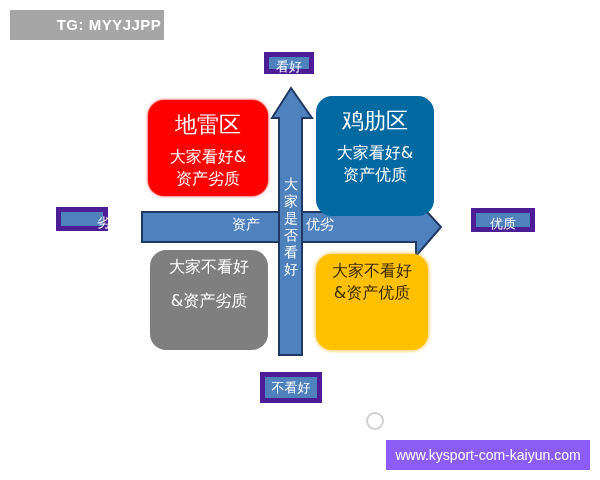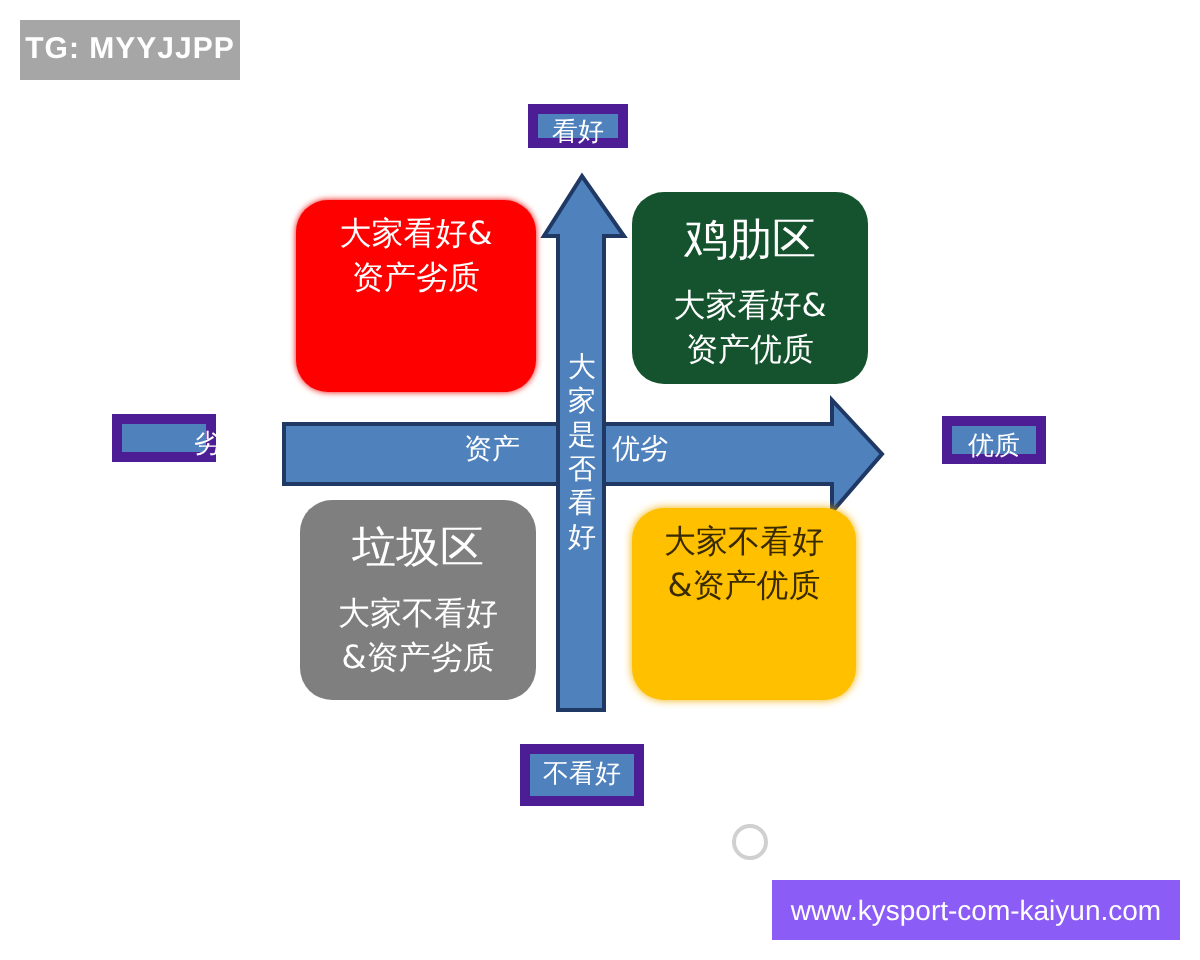--- a/index.html
+++ b/index.html
@@ -1,27 +1,27 @@
 <!DOCTYPE html>
 <html><head>
 <meta charset="utf-8">
 <style>
   html, body { margin:0; padding:0; }
   body { width:600px; height:480px; background:#ffffff; position:relative; overflow:hidden;
          font-family:"DejaVu Sans","Liberation Sans",sans-serif; }
   .abs { position:absolute; }
   .tag-badge { left:10px; top:10px; width:110px; height:30px; background:#a6a6a6; color:#fff;
                font-family:"Liberation Sans",sans-serif; font-weight:bold; font-size:15px;
-               line-height:30px; text-align:center; letter-spacing:0.5px; }
+               line-height:30px; text-align:center; letter-spacing:0.5px;padding-left:44px; }
   .axis-label { background:#4f81bd; color:#fff; font-size:13px; text-align:center; border:5px solid #4c1d95; box-sizing:border-box; }
   .quad { border-radius:16px; color:#fff; text-align:center; box-sizing:border-box; }
   .quad .title { font-size:22px; margin-top:10px; line-height:30px; }
   .quad .desc { font-size:16px; line-height:22px; margin-top:6px; }
   .q-mine { left:148px; top:100px; width:120px; height:96px; background:#ff0000; box-shadow:0 0 3px #e00; }
-  .q-rib { left:316px; top:96px; width:118px; height:96px; background:#14532d; }
+  .q-rib { left:316px; top:96px; width:118px; height:120px; background:#0369a1; }
   .q-junk { left:150px; top:250px; width:118px; height:100px; background:#7f7f7f; }
   .q-gold { left:316px; top:254px; width:112px; height:96px; background:#ffc000; color:#3a2a00; box-shadow:0 0 4px #f0b000; }
   .q-gold .title, .q-gold .desc { color:#3a2a00; }
   .arrow-text { color:#fff; font-size:14px; }
   .watermark { left:366px; top:410px; color:#d0d0d0; font-size:16px; }
   .url-badge { left:386px; top:440px; width:204px; height:30px; background:#8b5cf6; color:#fff;
                font-family:"Liberation Sans",sans-serif; font-size:14px; line-height:30px; text-align:center; }
 </style>
 </head>
 <body>
@@ -31,49 +31,49 @@
 <svg class="abs" style="left:0;top:0" width="600" height="480">
 
   <polygon points="142,212 416,212 416,200 441,227 416,256 416,242 142,242" fill="#4f81bd" stroke="#1f3864" stroke-width="2"></polygon>
 
   <polygon points="279,355 279,118 272,118 291,88 312,118 302,118 302,355" fill="#4f81bd" stroke="#1f3864" stroke-width="2"></polygon>
 </svg>
 
 <div class="abs axis-label" style="left:264px;top:52px;width:50px;height:22px;line-height:20px;">看好</div>
 <div class="abs axis-label" style="left:260px;top:372px;width:62px;height:31px;line-height:22px;">不看好</div>
 <div class="abs axis-label" style="left:56px;top:207px;width:52px;height:24px;line-height:22px;padding-left:36px;">劣质</div>
-<div class="abs axis-label" style="left:471px;top:208px;width:52px;height:24px;line-height:22px;">优质</div>
+<div class="abs axis-label" style="left:471px;top:208px;width:64px;height:24px;line-height:22px;">优质</div>
 
 <div class="abs arrow-text" style="left:232px;top:216px;">资产</div>
 <div class="abs arrow-text" style="left:306px;top:216px;">优劣</div>
 
 <div class="abs" style="left:282px;top:176px;width:18px;color:#fff;font-size:14px;line-height:17px;text-align:center;">
   <div>大</div>
   <div>家</div>
   <div>是</div>
   <div>否</div>
   <div>看</div>
   <div>好</div>
 </div>
 
 <div class="abs quad q-mine">
+  <div class="title">地雷区</div>
   <div class="desc">大家看好&amp;</div>
   <div class="desc" style="margin-top:0">资产劣质</div>
 </div>
 
 <div class="abs quad q-rib">
   <div class="title">鸡肋区</div>
   <div class="desc">大家看好&amp;</div>
   <div class="desc" style="margin-top:0">资产优质</div>
 </div>
 
 <div class="abs quad q-junk">
-  <div class="title">垃圾区</div>
   <div class="desc">大家不看好</div>
-  <div class="desc" style="margin-top:0">&amp;资产劣质</div>
+  <div class="desc" style="margin-top:12px">&amp;资产劣质</div>
 </div>
 
 <div class="abs quad q-gold">
   <div class="desc">大家不看好</div>
   <div class="desc" style="margin-top:0">&amp;资产优质</div>
 </div>
 
 <div class="abs watermark">
   <span style="display:inline-block;width:18px;height:18px;border:2px solid #d0d0d0;border-radius:50%;box-sizing:border-box;vertical-align:middle;margin-right:4px;"></span>
 </div>

